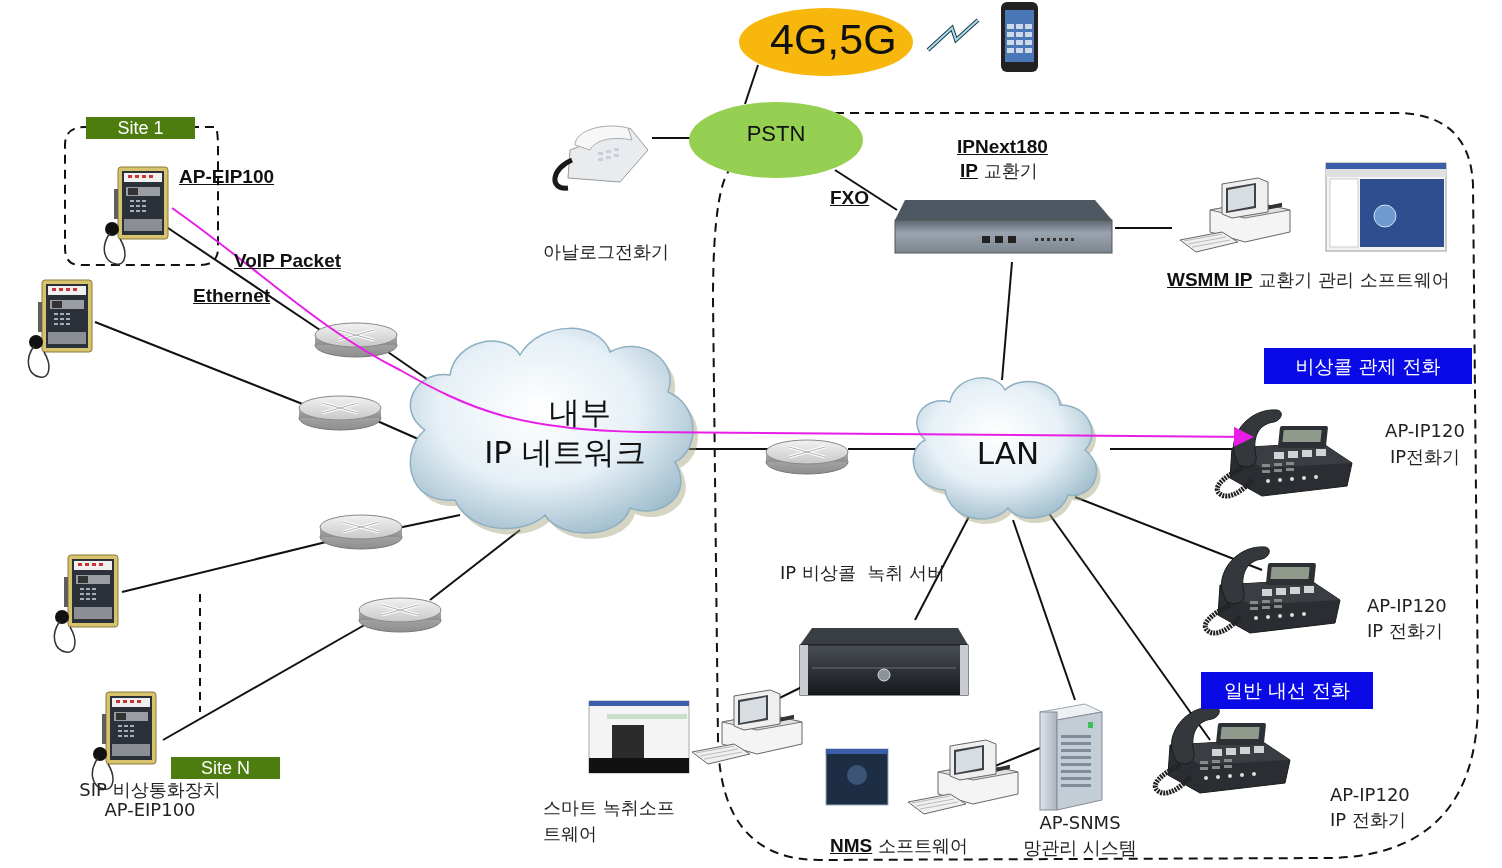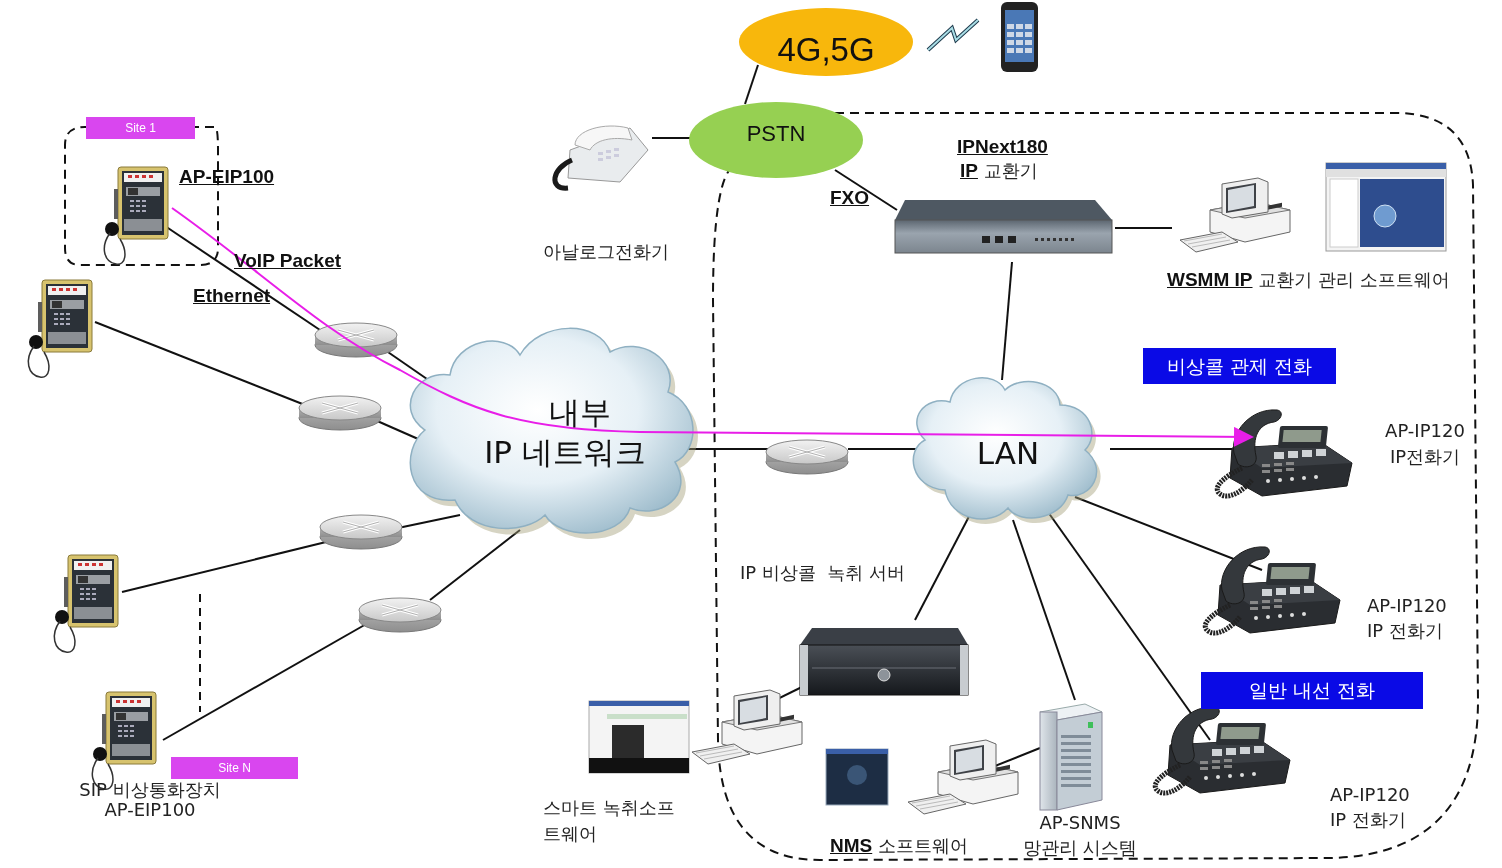--- a/index.html
+++ b/index.html
@@ -1,21 +1,21 @@
 <!DOCTYPE html>
 <html><head>
 <meta charset="utf-8">
 <style>
   html, body { margin:0; padding:0; background:#ffffff; }
   body { width:1502px; height:868px; position:relative; overflow:hidden; font-family:"DejaVu Sans", sans-serif; }
   #stage { position:absolute; left:0; top:0; width:1502px; height:868px; }
   .lbl { position:absolute; color:#111; white-space:nowrap; line-height:1.1; }
   .lbl-bold { font-family:"Liberation Sans", sans-serif; font-weight:bold; font-size:19px; color:#111;text-decoration:underline; }
   .lbl-thin { font-family:"DejaVu Sans", sans-serif; font-size:18px; font-weight:normal; color:#222; }
-  .site-tag { position:absolute; background:#d946ef; color:#fff; font-family:"Liberation Sans", sans-serif; font-size:12px; text-align:center; line-height:22px; }
+  .site-tag { position:absolute; background:#4d7c0f; color:#fff; font-family:"Liberation Sans", sans-serif; font-size:18px; text-align:center; line-height:22px; }
   .blue-tag { position:absolute; background:#0a0ae6; color:#fff; font-family:"DejaVu Sans", sans-serif; font-size:19px; text-align:center; }
   .center { text-align:center; }
 </style>
 </head>
 <body>
 
 <svg id="stage" width="1502" height="868" viewBox="0 0 1502 868">
   <defs>
     <radialGradient id="cloudGrad" cx="45%" cy="40%" r="65%">
       <stop offset="0%" stop-color="#ffffff"></stop>
@@ -282,59 +282,59 @@
         <rect x="1061" y="770" width="30" height="3"></rect>
       <rect x="1061" y="777" width="30" height="3"></rect>
         <rect x="1061" y="784" width="30" height="3"></rect>
     </g>
     <rect x="1088" y="722" width="5" height="6" fill="#3fbf5a"></rect>
   </g>
 
   <path d="M172,208 C260,270 320,330 400,370 C470,410 520,430 640,432 L1250,437" fill="none" stroke="#e81ee8" stroke-width="2" marker-end="url(#arrowHead)"></path>
 </svg>
 
-<div class="lbl center" style="left:770px;top:32px;width:112px;font-family:'Liberation Sans',sans-serif;font-size:33px;color:#111;">4G,5G</div>
+<div class="lbl center" style="left:770px;top:16px;width:112px;font-family:'Liberation Sans',sans-serif;font-size:43px;color:#111;">4G,5G</div>
 <div class="lbl center" style="left:716px;top:122px;width:120px;font-family:'Liberation Sans',sans-serif;font-size:22px;color:#111;">PSTN</div>
 <div class="lbl center" style="left:500px;top:395px;width:160px;font-size:31px;">내부</div>
 <div class="lbl center" style="left:470px;top:435px;width:190px;font-size:31px;">IP 네트워크</div>
 <div class="lbl center" style="left:960px;top:436px;width:96px;font-size:31px;">LAN</div>
 
 <div class="site-tag" style="left:86px;top:117px;width:109px;">Site 1</div>
-<div class="site-tag" style="left:171px;top:757px;width:127px;">Site N</div>
+<div class="site-tag" style="left:171px;top:757px;width:109px;">Site N</div>
 
 <div class="lbl lbl-bold" style="left:179px;top:167px;">AP-EIP100</div>
 <div class="lbl lbl-bold" style="left:234px;top:251px;">VoIP Packet</div>
 <div class="lbl lbl-bold" style="left:193px;top:286px;text-align:center;">Ethernet</div>
 
 <div class="lbl lbl-thin center" style="left:60px;top:800px;width:180px;">AP-EIP100</div>
 <div class="lbl lbl-thin center" style="left:50px;top:780px;width:200px;">SIP 비상통화장치</div>
 
 <div class="lbl lbl-thin" style="left:543px;top:210px;margin-top:32px;">아날로그전화기</div>
 <div class="lbl lbl-bold" style="left:830px;top:188px;">FXO</div>
 <div class="lbl lbl-bold" style="left:957px;top:137px;">IPNext180</div>
 <div class="lbl" style="left:960px;top:161px;">
   <span class="lbl-bold">IP</span><span class="lbl-thin"> 교환기</span>
 </div>
 
 <div class="lbl" style="left:1167px;top:270px;">
   <span class="lbl-bold">WSMM IP</span><span class="lbl-thin"> 교환기 관리 소프트웨어</span>
 </div>
 
-<div class="blue-tag" style="left:1143px;top:348px;width:193px;height:36px;line-height:36px;">비상콜 관제 전화</div>
+<div class="blue-tag" style="left:1264px;top:348px;width:208px;height:36px;line-height:36px;">비상콜 관제 전화</div>
 <div class="lbl lbl-thin center" style="left:1375px;top:421px;width:100px;">AP-IP120</div>
 <div class="lbl lbl-thin center" style="left:1375px;top:447px;width:100px;">IP전화기</div>
 
 <div class="lbl lbl-thin" style="left:1367px;top:596px;">AP-IP120</div>
 <div class="lbl lbl-thin" style="left:1367px;top:621px;">IP 전화기</div>
 
-<div class="blue-tag" style="left:1201px;top:672px;width:222px;height:37px;line-height:37px;">일반 내선 전화</div>
+<div class="blue-tag" style="left:1201px;top:672px;width:172px;height:37px;line-height:37px;">일반 내선 전화</div>
 <div class="lbl lbl-thin" style="left:1330px;top:785px;">AP-IP120</div>
 <div class="lbl lbl-thin" style="left:1330px;top:810px;">IP 전화기</div>
 
-<div class="lbl lbl-thin" style="left:740px;top:563px;white-space:pre;">IP 비상콜  녹취 서버</div>
+<div class="lbl lbl-thin" style="left:780px;top:563px;white-space:pre;">IP 비상콜  녹취 서버</div>
 <div class="lbl lbl-thin" style="left:543px;top:798px;">스마트 녹취소프</div>
 <div class="lbl lbl-thin" style="left:543px;top:824px;">트웨어</div>
 
 <div class="lbl" style="left:830px;top:836px;">
   <span class="lbl-bold">NMS</span><span class="lbl-thin"> 소프트웨어</span>
 </div>
 <div class="lbl lbl-thin center" style="left:1010px;top:813px;width:140px;">AP-SNMS</div>
 <div class="lbl lbl-thin center" style="left:1010px;top:838px;width:140px;">망관리 시스템</div>
 
 </body></html>

